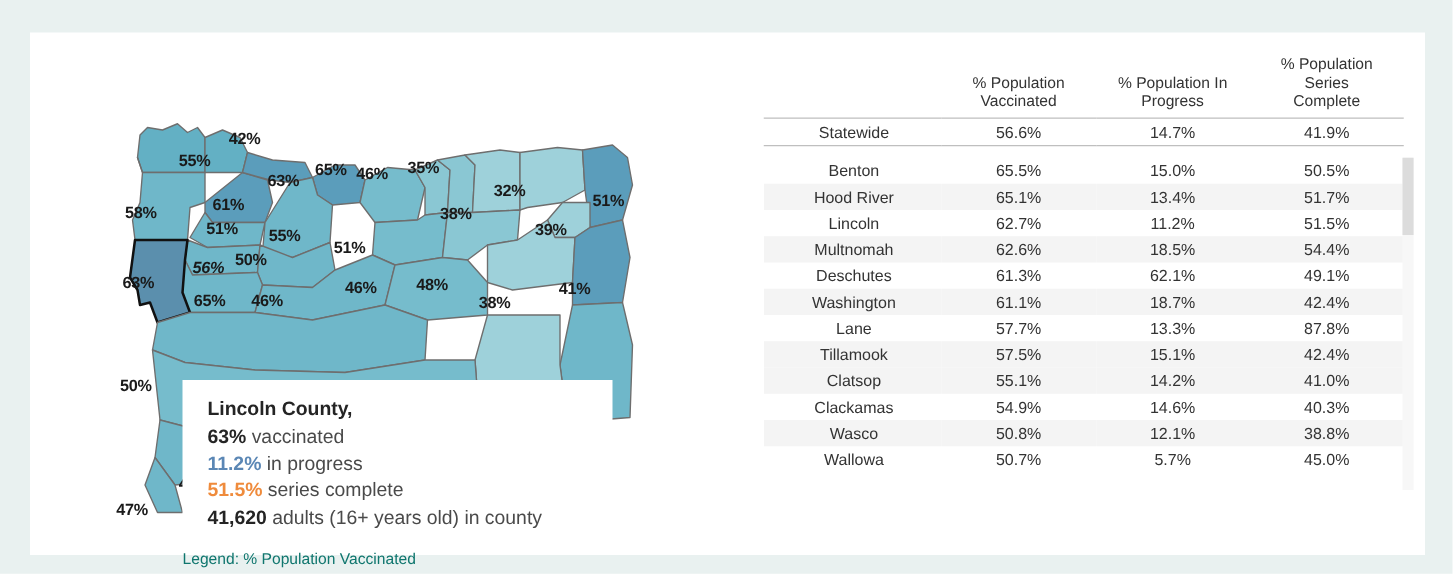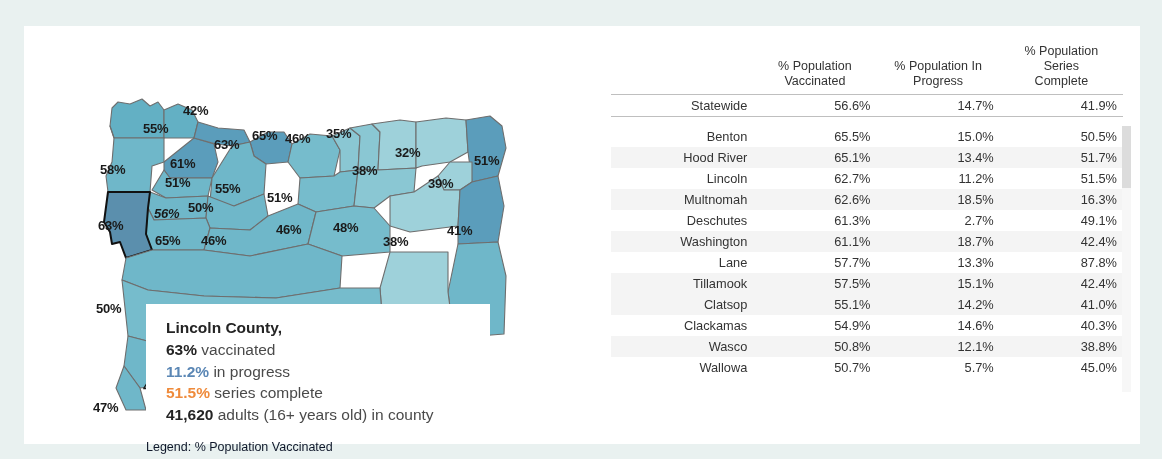--- a/index.html
+++ b/index.html
@@ -83,21 +83,21 @@
 
   
   #legend {
     position: absolute;
     left: 122px;
     top: 398px;
     z-index: 30;
   }
   #legend-title {
     font-size: 12.5px;
-    color: #0f172a;
+    color: #0f766e;
     margin-bottom: 7px;
     white-space: nowrap;
     margin-top: 16px;
   }
   #legend-row {
     display: flex;
     align-items: center;
   }
   #legend-min, #legend-max {
     font-size: 12.5px;
@@ -147,22 +147,22 @@
     line-height: 15px;
   }
   table.vtab th.c-name { text-align: left; }
   table.vtab td {
     font-size: 12.8px;
     color: #333333;
     padding: 3px 6px;
     height: 14px;
     white-space: nowrap;
   }
-  table.vtab td.c-name { text-align: right; padding-left: 8px; }
-  table.vtab td.num { text-align: right; }
+  table.vtab td.c-name { text-align: center; padding-left: 8px; }
+  table.vtab td.num { text-align: center; }
   col.w-name { width: 142px; }
   col.w-num  { width: 123px; }
 
   tr.statewide td {
     border-top: 1px solid #bfbfbf;
     border-bottom: 1px solid #bfbfbf;
   }
   tr.spacer td { height: 9px; padding: 0; border: none; }
   tr.alt td { background: #f4f4f4; }
 
@@ -395,26 +395,26 @@
                 <tr>
                   <td class="c-name">Lincoln</td>
                   <td class="num">62.7%</td>
                   <td class="num">11.2%</td>
                   <td class="num">51.5%</td>
                 </tr>
                 <tr class="alt">
                   <td class="c-name">Multnomah</td>
                   <td class="num">62.6%</td>
                   <td class="num">18.5%</td>
-                  <td class="num">16.3%</td>
+                  <td class="num">54.4%</td>
                 </tr>
                 <tr>
                   <td class="c-name">Deschutes</td>
                   <td class="num">61.3%</td>
-                  <td class="num">2.7%</td>
+                  <td class="num">62.1%</td>
                   <td class="num">49.1%</td>
                 </tr>
                 <tr class="alt">
                   <td class="c-name">Washington</td>
                   <td class="num">61.1%</td>
                   <td class="num">18.7%</td>
                   <td class="num">42.4%</td>
                 </tr>
                 <tr>
                   <td class="c-name">Lane</td>

